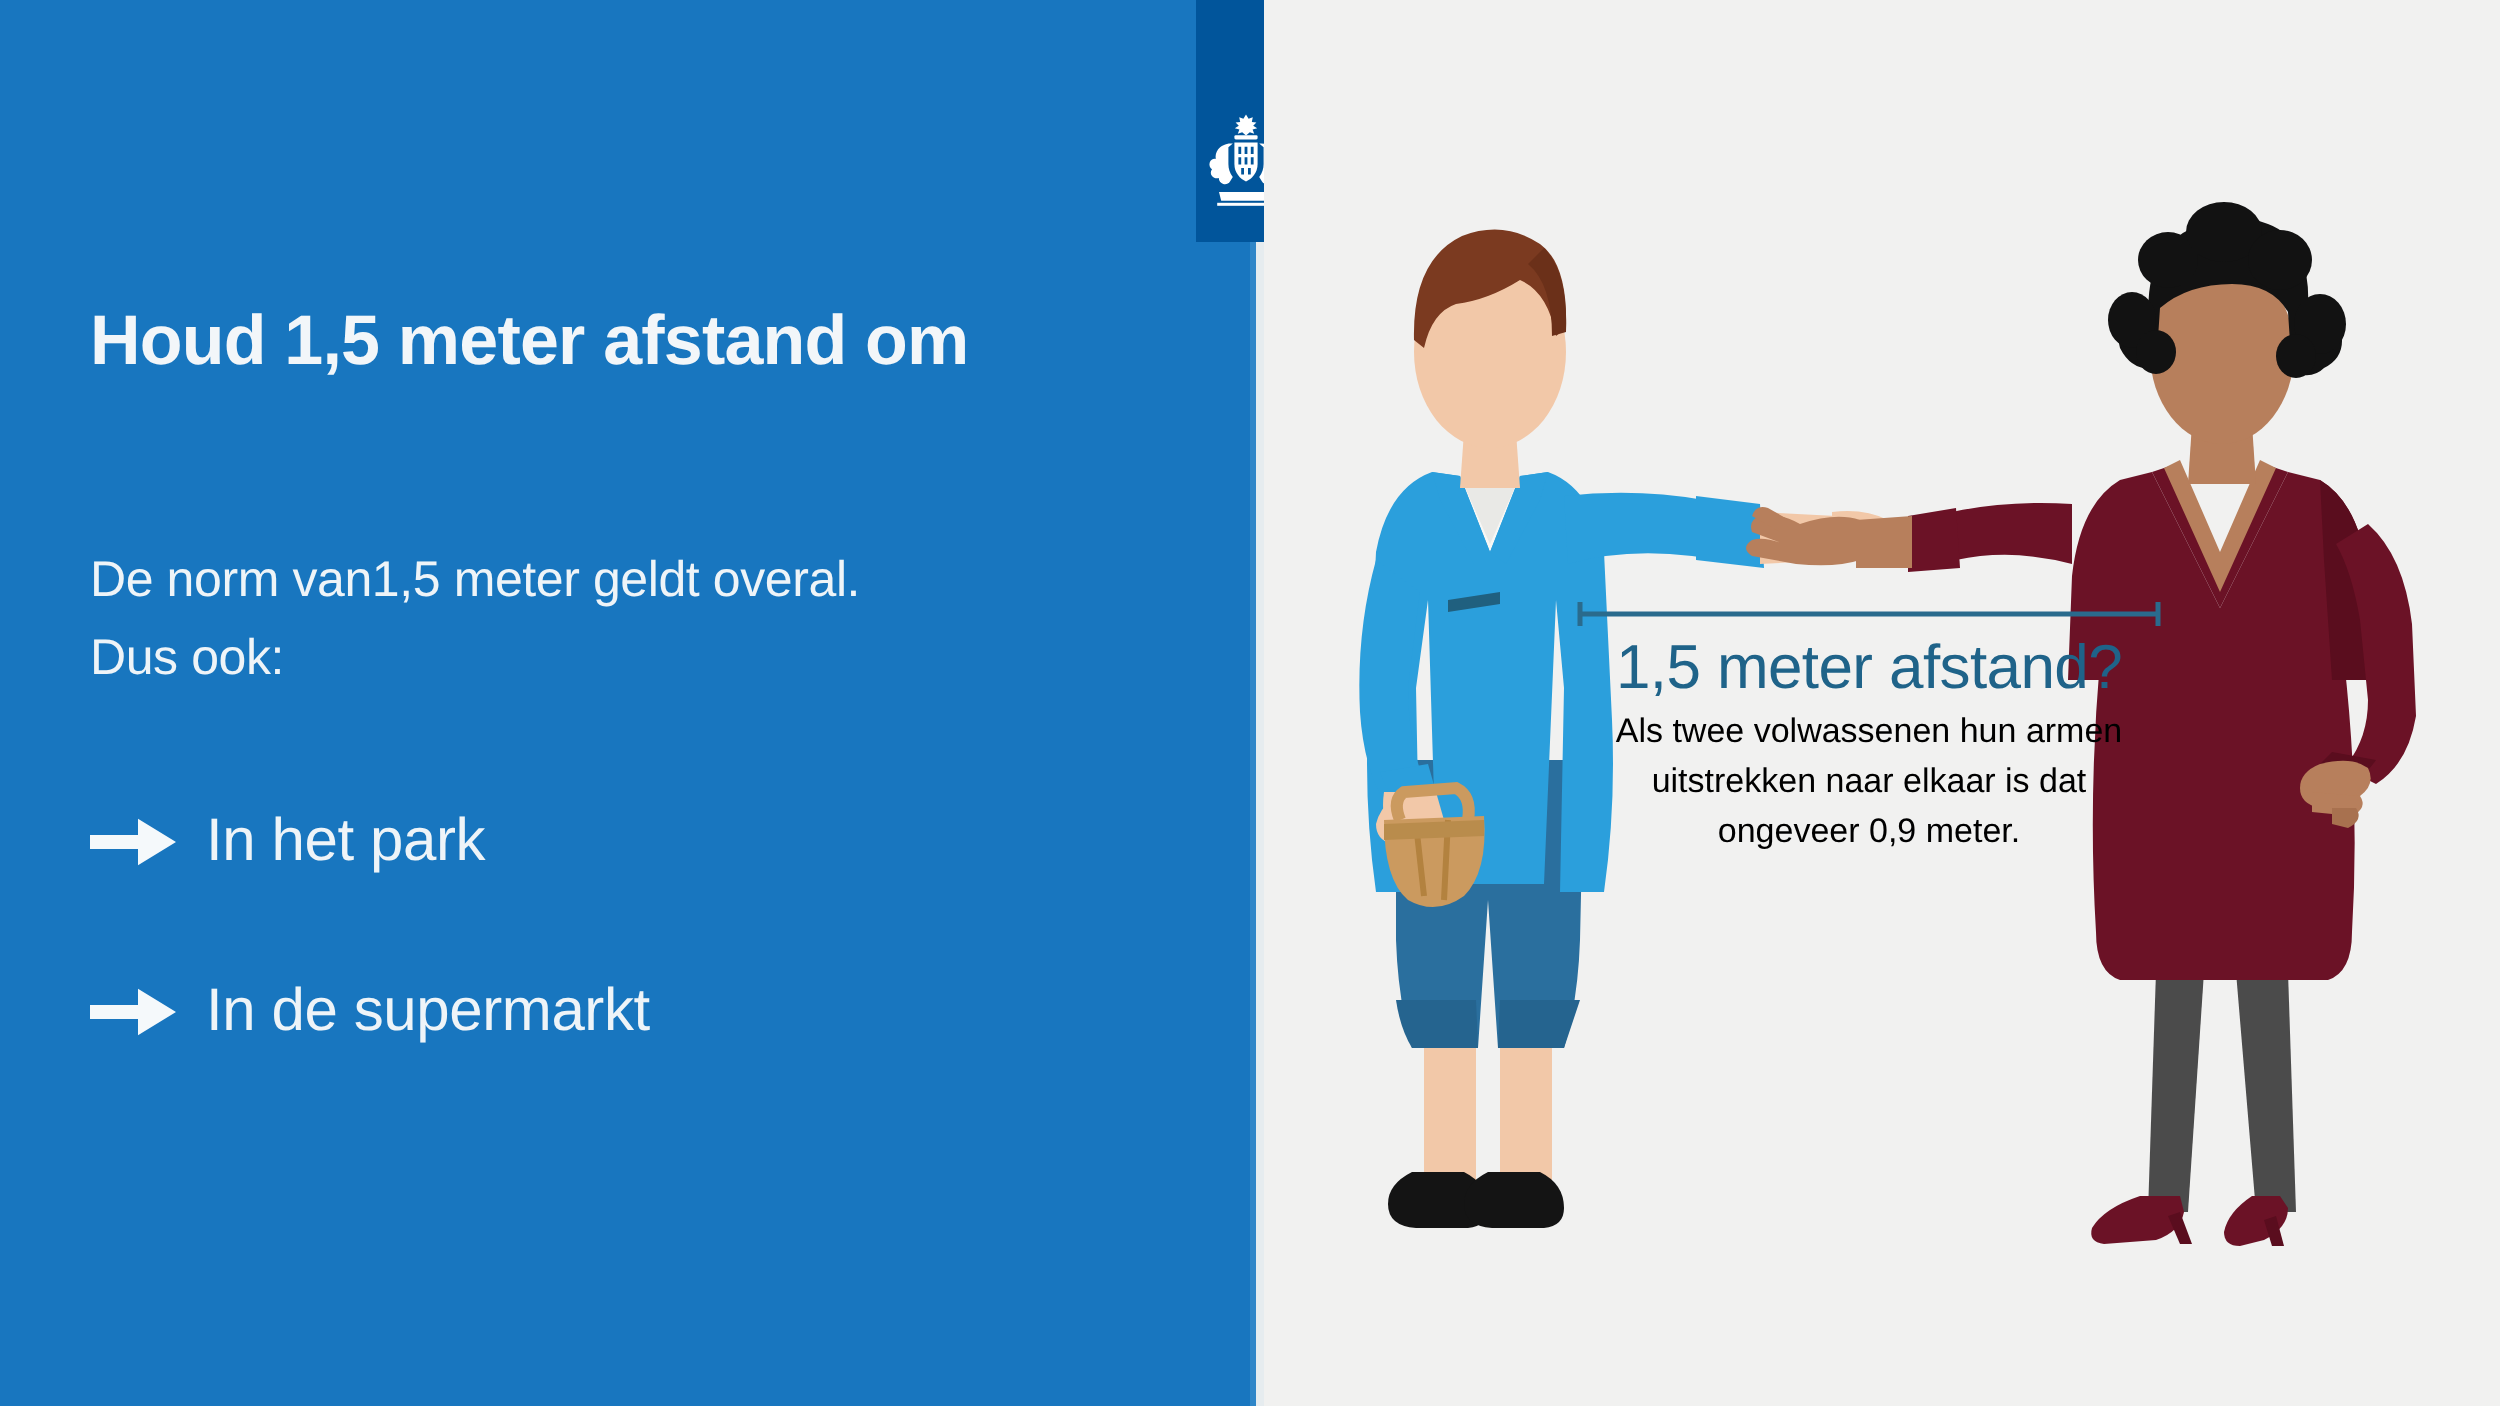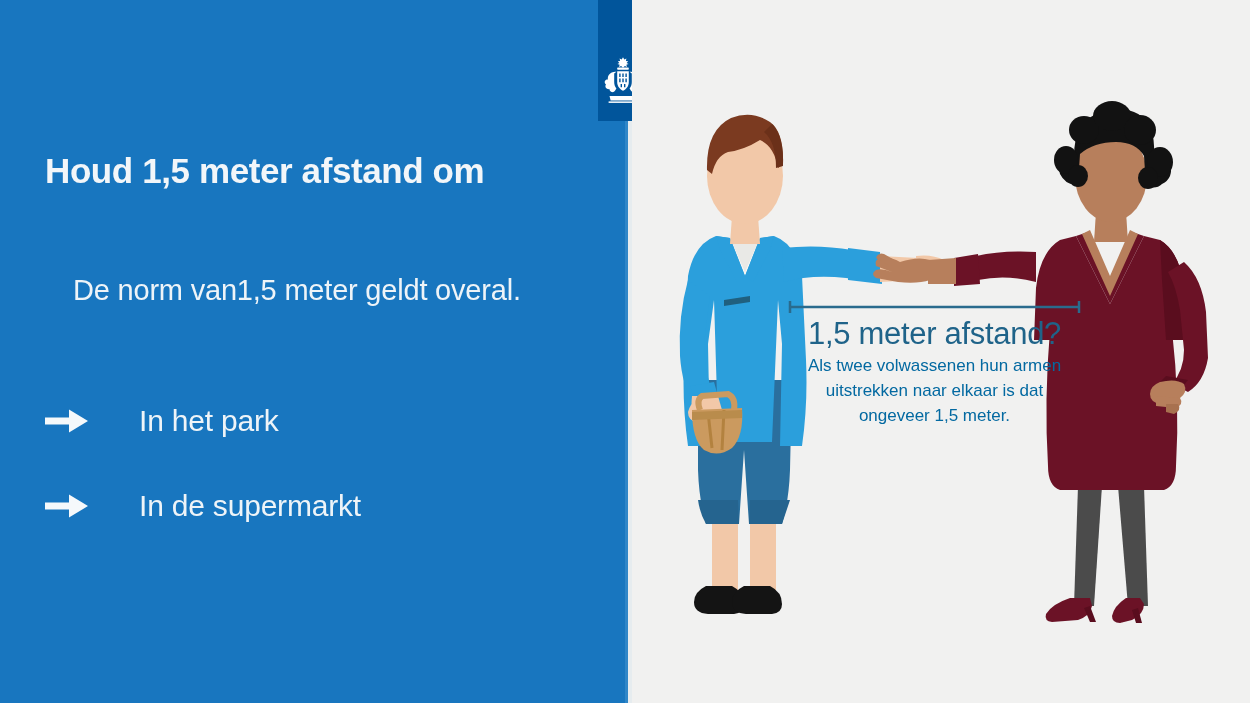--- a/index.html
+++ b/index.html
@@ -74,24 +74,23 @@
     font-size: 35px;
     font-weight: bold;
     line-height: 47px;
     letter-spacing: -0.4px;
   }
   #subhead {
     position: absolute;
     left: 45px; top: 271px;
     width: 545px;
     color: #eef4f8;
-    font-size: 29px;
+    font-size: 25px;
     line-height: 39px;
     letter-spacing: -0.2px;
-    margin-left: 28px;
   }
   #bullets {
     position: absolute;
     left: 45px; top: 378px;
     width: 540px;
   }
   .bullet-row {
     display: flex;
     align-items: center;
     height: 85px;
@@ -101,21 +100,20 @@
     height: 30px;
     flex: 0 0 44px;
     margin-right: 14px;
     display: block;
   }
   .bullet-label {
     color: #eef4f8;
     font-size: 30px;
     letter-spacing: -0.2px;
     line-height: 30px;
-    margin-left: 36px;
   }
 
   
   #stage {
     position: absolute;
     left: 632px; top: 0;
     width: 618px; height: 703px;
     background: #f1f1f0;
   }
   #figures { position: absolute; left: 0; top: 0; width: 618px; height: 703px; }
@@ -134,21 +132,21 @@
     width: 305px;
     text-align: center;
   }
   #caption-title {
     color: #1f6389;
     font-size: 31px;
     line-height: 36px;
     letter-spacing: -0.3px;
   }
   #caption-body {
-    color: #0369a1;
+    color: #000000;
     font-size: 17px;
     line-height: 25px;
     margin-top: 1px;
   }
   #caption-body span { display: block; white-space: nowrap; }
 </style>
 </head>
 <body>
 
 <div id="poster">
@@ -156,20 +154,21 @@
   <div id="blue-panel"></div>
   <div id="panel-edge"></div>
   <div id="panel-edge2"></div>
 
   <div id="headline">
     <span>Houd 1,5 meter afstand om</span><br>
   </div>
 
   <div id="subhead">
     <span>De norm van1,5 meter geldt overal.</span><br>
+    <span>Dus ook:</span>
   </div>
 
   <div id="bullets">
     <div class="bullet-row">
       <svg class="bullet-arrow" viewBox="0 0 44 30">
         <path d="M0 11.5 H24 V3.4 L43 15 L24 26.6 V18.5 H0 Z" fill="#f5f9fb"></path>
       </svg>
       <span class="bullet-label">In het park</span>
     </div>
     <div class="bullet-row">
@@ -315,17 +314,17 @@
       <line x1="3" y1="1" x2="3" y2="13" stroke="#2a6b8d" stroke-width="2.5"></line>
       <line x1="292" y1="1" x2="292" y2="13" stroke="#2a6b8d" stroke-width="2.5"></line>
       <line x1="3" y1="7" x2="292" y2="7" stroke="#2a6b8d" stroke-width="2.5"></line>
     </svg>
 
     <div id="caption">
       <div id="caption-title">1,5 meter afstand?</div>
       <div id="caption-body">
         <span>Als twee volwassenen hun armen</span>
         <span>uitstrekken naar elkaar is dat</span>
-        <span>ongeveer 1,5 meter.</span>
+        <span>ongeveer 0,9 meter.</span>
       </div>
     </div>
   </div>
 </div>
 
 </body></html>

